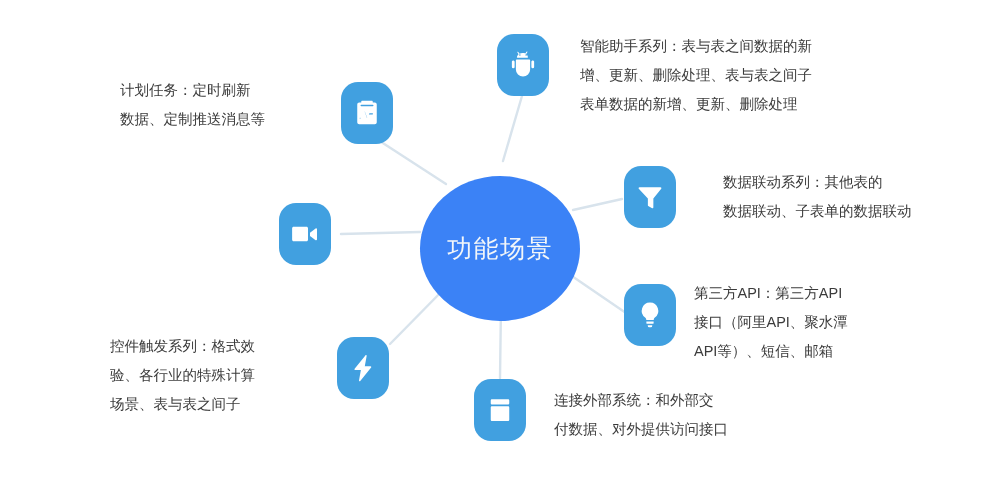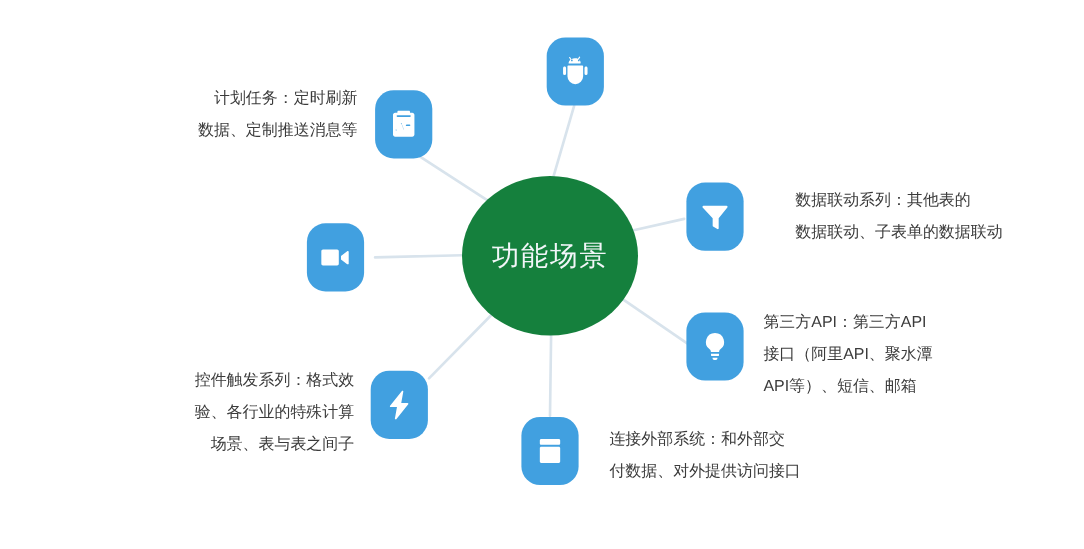--- a/index.html
+++ b/index.html
@@ -22,25 +22,25 @@
     left: 0;
     top: 0;
     width: 985px;
     height: 499px;
   }
 
   
   .hub {
     position: absolute;
     left: 420px;
-    top: 160px;
+    top: 176px;
     width: 160px;
     height: 145px;
     border-radius: 50%;
-    background: #15803d;
+    background: #3b82f6;
     display: flex;
     align-items: center;
     justify-content: center;
     z-index: 4;
   }
   .hub-label {
     color: #f2f6f9;
     font-size: 25px;
     letter-spacing: 1.5px;
     white-space: nowrap;
@@ -68,21 +68,21 @@
 
   
   .node-text {
     position: absolute;
     font-size: 14.5px;
     line-height: 29px;
     color: #3b3b3b;
     z-index: 2;
     white-space: pre-line;
   }
-  .node-text.align-right { text-align: right; }
+  .node-text.align-right { }
   .node-text.align-left  { text-align: left; }
 </style>
 </head>
 <body>
 
 <div id="canvas">
 
   <svg id="edges" viewBox="0 0 985 499" xmlns="http://www.w3.org/2000/svg">
     <g stroke="#d8e3ec" stroke-width="2.4" fill="none" stroke-linecap="round">
       <line x1="446" y1="184" x2="372" y2="136"></line>
@@ -109,20 +109,23 @@
   <div class="node-text align-right" style="left:120px; top:76px; width:205px;">计划任务：定时刷新
 数据、定制推送消息等</div>
 
   <div class="node-icon" style="left:497px; top:34px;">
     <span>
       <svg viewBox="0 0 24 24" aria-hidden="true">
         <path d="M7.1 6.05c.1-1.05.6-1.98 1.35-2.63l-.9-1.35a.42.42 0 0 1 .12-.58.42.42 0 0 1 .58.12l.93 1.4A5.1 5.1 0 0 1 12 2.4c.67 0 1.3.12 1.86.34l.93-1.4a.42.42 0 0 1 .58-.12c.2.13.25.39.12.58l-.9 1.35c.75.65 1.25 1.58 1.35 2.63.02.2-.14.37-.34.37H7.44a.34.34 0 0 1-.34-.37zM9.5 4.6a.62.62 0 1 0 0-1.24.62.62 0 0 0 0 1.24zm5 0a.62.62 0 1 0 0-1.24.62.62 0 0 0 0 1.24zM6.9 7.6h10.2c.33 0 .6.27.6.6v7.3a5.7 5.7 0 0 1-5.7 5.7 5.7 5.7 0 0 1-5.7-5.7V8.2c0-.33.27-.6.6-.6zM4.2 8.3c.6 0 1.1.5 1.1 1.1v4.1a1.1 1.1 0 1 1-2.2 0V9.4c0-.6.5-1.1 1.1-1.1zm15.6 0c.6 0 1.1.5 1.1 1.1v4.1a1.1 1.1 0 1 1-2.2 0V9.4c0-.6.5-1.1 1.1-1.1z"></path>
       </svg>
     </span>
   </div>
+  <div class="node-text align-left" style="left:580px; top:32px; width:330px;">智能助手系列：表与表之间数据的新
+增、更新、删除处理、表与表之间子
+表单数据的新增、更新、删除处理</div>
 
   <div class="node-icon" style="left:624px; top:166px;">
     <span>
       <svg viewBox="0 0 24 24" aria-hidden="true">
         <path d="M3.6 4.1h16.8c.62 0 .97.72.58 1.2l-6.3 7.9v7.2c0 .5-.54.8-.97.55l-3.1-1.8a.64.64 0 0 1-.31-.55v-5.4L3.02 5.3a.74.74 0 0 1 .58-1.2z"></path>
       </svg>
     </span>
   </div>
   <div class="node-text align-left" style="left:723px; top:168px; width:270px;">数据联动系列：其他表的
 数据联动、子表单的数据联动</div>

